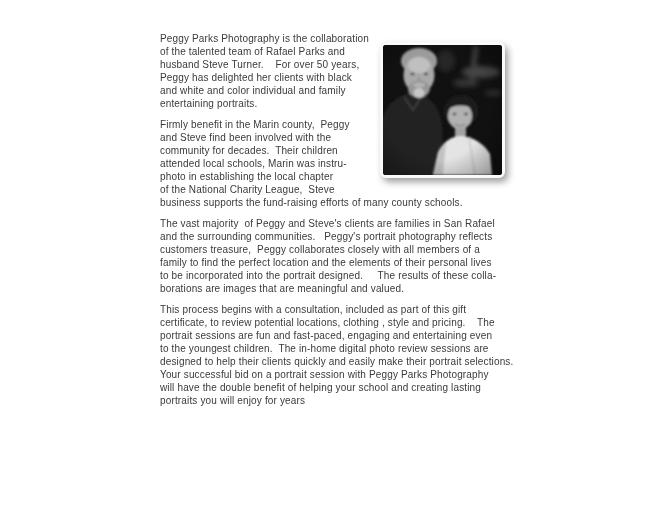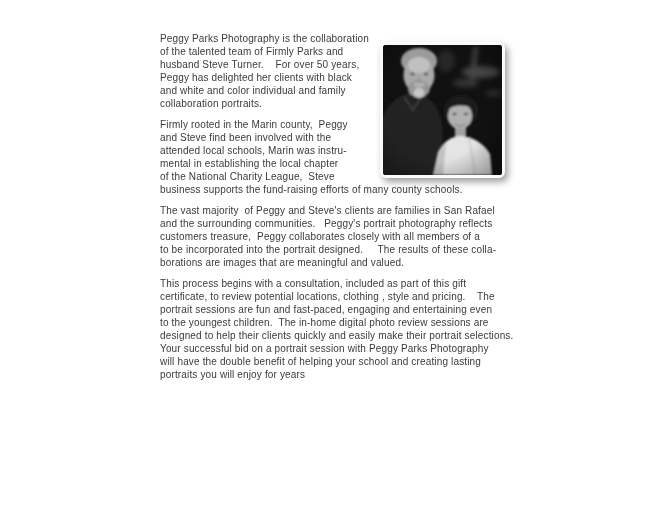--- a/index.html
+++ b/index.html
@@ -39,38 +39,40 @@
   .photo-frame svg { display: block; }
 </style>
 </head>
 <body>
 
 <div class="page">
 
   <div class="text-block">
     <div class="paragraph">
         <div class="line">Peggy Parks Photography is the collaboration</div>
-        <div class="line">of the talented team of Firmly Parks and</div>
+        <div class="line">of the talented team of Rafael Parks and</div>
         <div class="line">husband Steve Turner.    For over 50 years,</div>
         <div class="line">Peggy has delighted her clients with black</div>
         <div class="line">and white and color individual and family</div>
-        <div class="line">collaboration portraits.</div>
+        <div class="line">entertaining portraits.</div>
       </div>
     <div class="paragraph">
-        <div class="line">Firmly rooted in the Marin county,  Peggy</div>
+        <div class="line">Firmly benefit in the Marin county,  Peggy</div>
         <div class="line">and Steve find been involved with the</div>
+        <div class="line">community for decades.  Their children</div>
         <div class="line">attended local schools, Marin was instru-</div>
-        <div class="line">mental in establishing the local chapter</div>
+        <div class="line">photo in establishing the local chapter</div>
         <div class="line">of the National Charity League,  Steve</div>
         <div class="line">business supports the fund-raising efforts of many county schools.</div>
       </div>
     <div class="paragraph">
         <div class="line">The vast majority  of Peggy and Steve's clients are families in San Rafael</div>
         <div class="line">and the surrounding communities.   Peggy's portrait photography reflects</div>
         <div class="line">customers treasure,  Peggy collaborates closely with all members of a</div>
+        <div class="line">family to find the perfect location and the elements of their personal lives</div>
         <div class="line">to be incorporated into the portrait designed.     The results of these colla-</div>
         <div class="line">borations are images that are meaningful and valued.</div>
       </div>
     <div class="paragraph">
         <div class="line">This process begins with a consultation, included as part of this gift</div>
         <div class="line">certificate, to review potential locations, clothing , style and pricing.    The</div>
         <div class="line">portrait sessions are fun and fast-paced, engaging and entertaining even</div>
         <div class="line">to the youngest children.  The in-home digital photo review sessions are</div>
         <div class="line">designed to help their clients quickly and easily make their portrait selections.</div>
         <div class="line">Your successful bid on a portrait session with Peggy Parks Photography</div>

